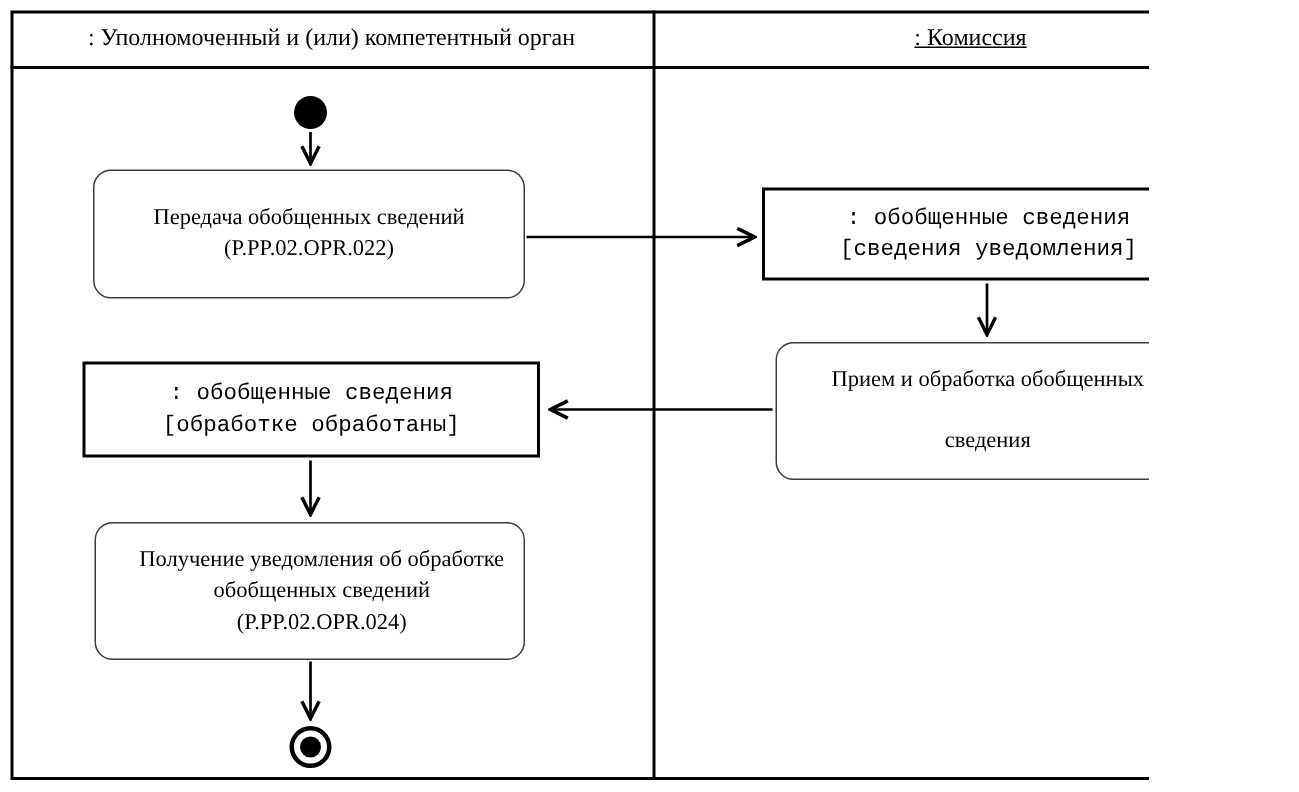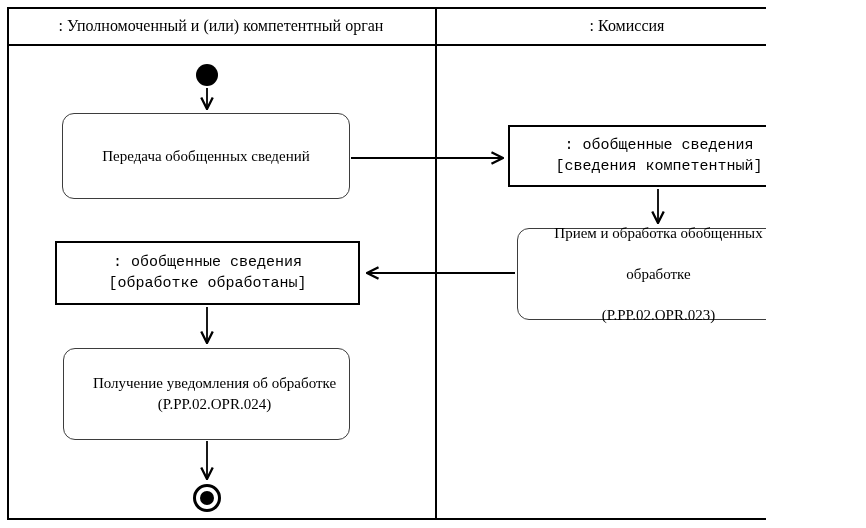--- a/index.html
+++ b/index.html
@@ -24,21 +24,21 @@
   .header-sep {
     position: absolute; left: 7px; top: 44px;
     width: 852px; height: 2px; background: #000000;
   }
   .lane-header {
     position: absolute; top: 9px; height: 34px;
     display: flex; align-items: center; justify-content: center;
     font-size: 16px; white-space: nowrap;
   }
   .lane-header.lane1 { left: 9px;   width: 424px; }
-  .lane-header.lane2 { left: 419px; width: 416px; }
+  .lane-header.lane2 { left: 439px; width: 416px; text-decoration: underline; }
 
   .node {
     position: absolute; box-sizing: border-box;
     display: flex; flex-direction: column;
     align-items: center; justify-content: center;
     text-align: center; font-size: 15px; line-height: 1.4;
     background: #ffffff;
   }
   .activity { border: 1px solid #3d3d3d; border-radius: 12px; }
   .object   { border: 2px solid #000000; font-family: Liberation Mono, monospace; }
@@ -94,40 +94,41 @@
     <path d="M658,189 L658,223" stroke="#000000" stroke-width="1.8" fill="none" marker-end="url(#arrow)"></path>
     <path d="M515,273 L367,273" stroke="#000000" stroke-width="1.8" fill="none" marker-end="url(#arrow)"></path>
     <path d="M207,307 L207,343" stroke="#000000" stroke-width="1.8" fill="none" marker-end="url(#arrow)"></path>
     <path d="M207,441 L207,479" stroke="#000000" stroke-width="1.8" fill="none" marker-end="url(#arrow)"></path>
   </svg>
 
   <div class="initial-node"></div>
 
   <div class="node activity activity-transfer">
     <div>Передача обобщенных сведений</div>
+    <div>(P.PP.02.OPR.022)</div>
   </div>
 
   <div class="node object object-presented">
     <div>: обобщенные сведения</div>
-    <div>[сведения компетентный]</div>
+    <div>[сведения уведомления]</div>
   </div>
 
   <div class="node activity activity-receive">
     <div>Прием и обработка обобщенных</div>
-    <div>обработке</div>
-    <div>(P.PP.02.OPR.023)</div>
+    <div>сведения</div>
   </div>
 
   <div class="node object object-processed">
     <div>: обобщенные сведения</div>
     <div>[обработке обработаны]</div>
   </div>
 
   <div class="node activity activity-notice">
     <div>Получение уведомления об обработке</div>
+    <div>обобщенных сведений</div>
     <div>(P.PP.02.OPR.024)</div>
   </div>
 
   <div class="final-node">
     <div class="inner"></div>
   </div>
 
 </div>
 
 </body></html>

